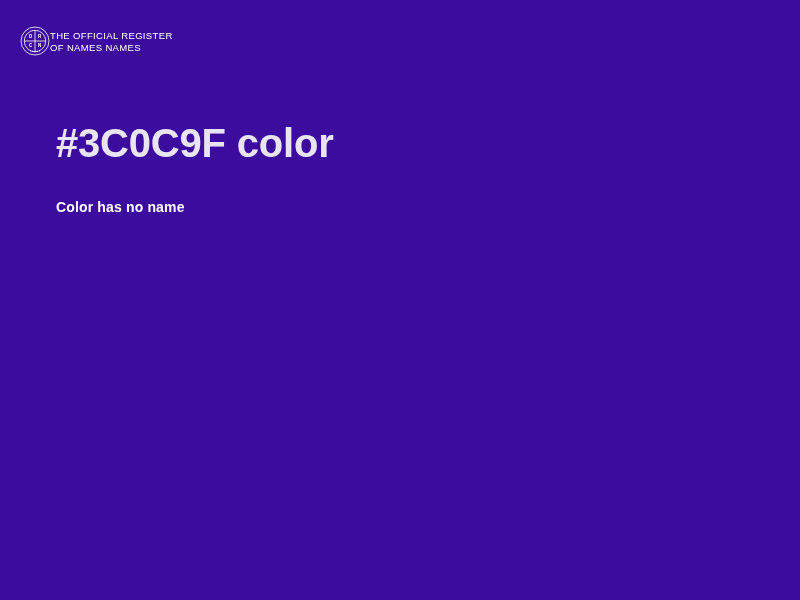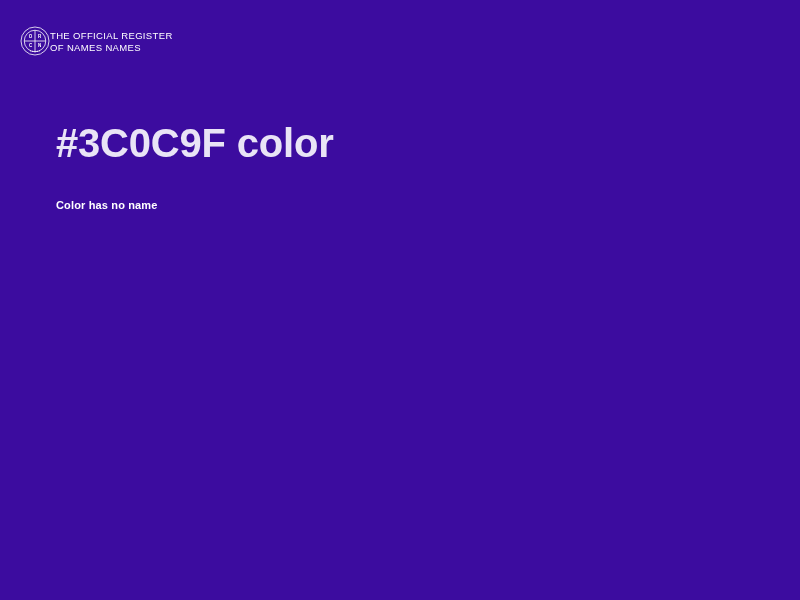--- a/index.html
+++ b/index.html
@@ -71,21 +71,21 @@
     font-weight: bold;
     letter-spacing: -0.2px;
     color: #e9e4f6;
     line-height: 1.18;
     white-space: nowrap;
   }
 
   .color-subtitle {
     margin: 0;
     padding-top: 31px;
-    font-size: 11px;
+    font-size: 14px;
     font-weight: bold;
     letter-spacing: 0.15px;
     color: #ffffff;
     line-height: 1.3;
   }
 </style>
 </head>
 <body>
 
 <div class="page">

